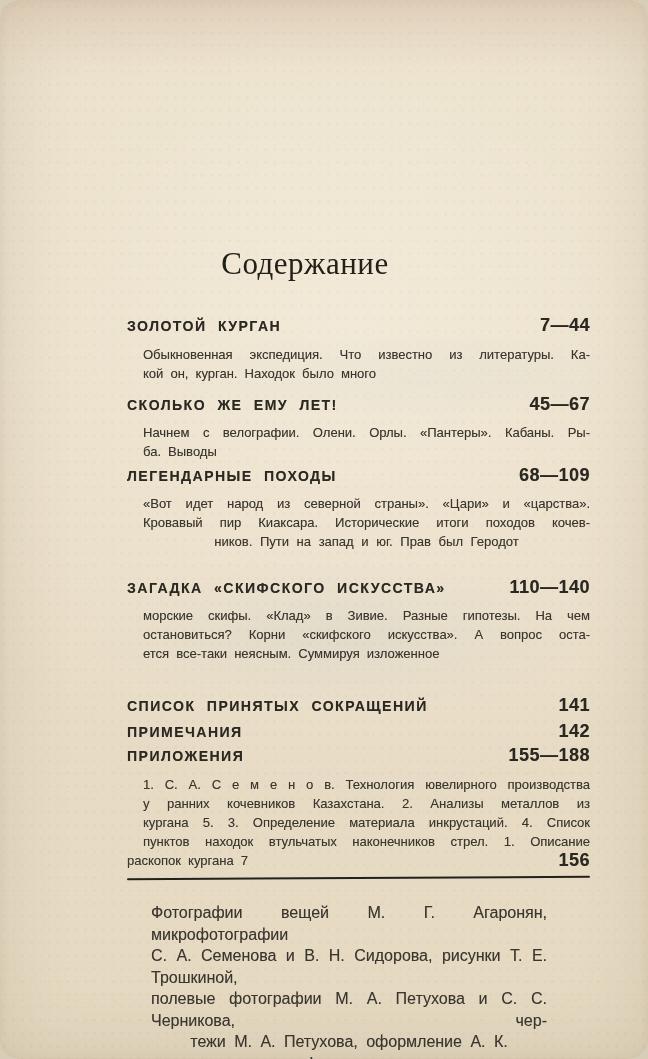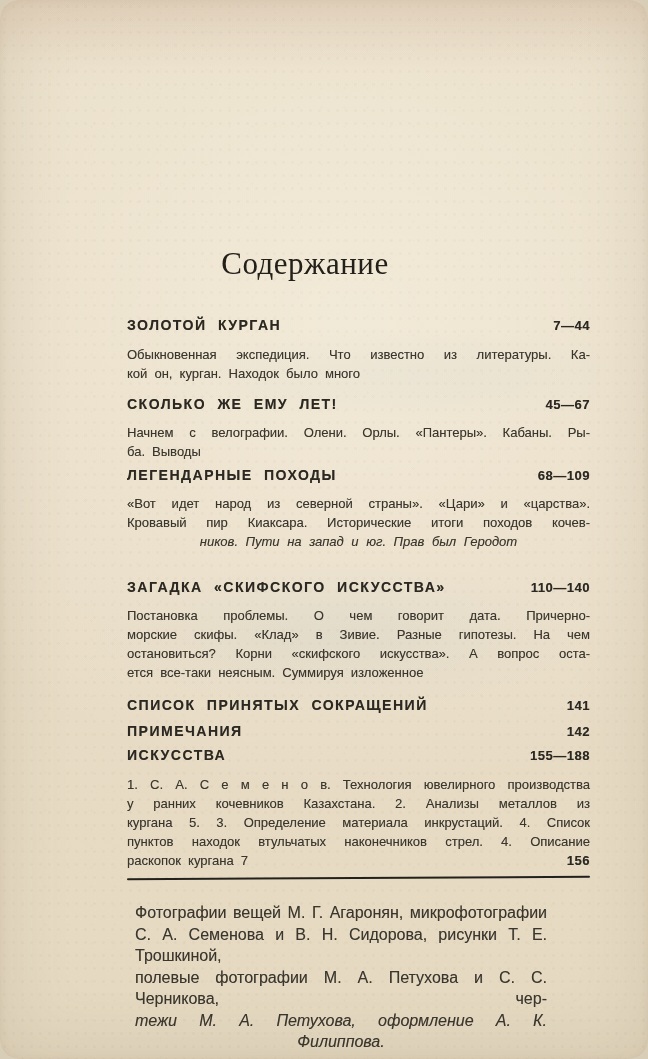--- a/index.html
+++ b/index.html
@@ -46,33 +46,34 @@
     position:absolute;left:0;right:0;
     display:flex;justify-content:space-between;align-items:baseline;
     line-height:16px;
   }
   .h{
     font-size:14px;font-weight:bold;color:#2b2822;
     letter-spacing:1.5px;word-spacing:6px;
     text-shadow:0.2px 0.2px 0.3px rgba(43,40,34,0.45);
   }
   .pg{
-    font-size:13px;font-weight:bold;color:#2b2822;letter-spacing:0.5px;
+    font-size:18px;font-weight:bold;color:#2b2822;letter-spacing:0.5px;
     text-shadow:0.2px 0.2px 0.3px rgba(43,40,34,0.45);
   }
   .desc{position:absolute;left:0;right:0;font-size:13px;}
   .line{
     line-height:19px;
     text-align:justify;text-align-last:justify;
     color:#3a362e;
     text-shadow:0.2px 0.2px 0.35px rgba(58,54,46,0.4);
+    margin-left:16px;
   }
   .app .line{line-height:19px;}
   .line.left{text-align:left;text-align-last:left;word-spacing:3.5px;}
-  .line.center{text-align-last:center;word-spacing:4px;font-style:italic;}
+  .line.center{text-align:center;text-align-last:center;word-spacing:4px;}
   .lastrow{display:flex;justify-content:space-between;align-items:flex-end;line-height:19px;gap:40px;}
   .lastrow .txt{word-spacing:3.5px;color:#3a362e;text-shadow:0.2px 0.2px 0.35px rgba(58,54,46,0.4);}
 
   .rule{
     position:absolute;left:127px;top:877px;width:463px;height:2.4px;
     background:#23211c;border-radius:1.5px;transform:rotate(-0.3deg);
   }
   .colophon{
     position:absolute;left:8px;top:902px;width:412px;font-size:16px;
   }
@@ -117,45 +118,44 @@
       <div class="line">«Вот идет народ из северной страны». «Цари» и «царства».</div>
       <div class="line">Кровавый пир Киаксара. Исторические итоги походов кочев-</div>
       <div class="line center">ников. Пути на запад и юг. Прав был Геродот</div>
     </div>
 
     <div class="hrow" style="top:579px">
       <span class="h">ЗАГАДКА «СКИФСКОГО ИСКУССТВА»</span>
       <span class="pg">110—140</span>
     </div>
     <div class="desc" style="top:606px">
-      <div class="line">Постановка проблемы. О чем говорит дата. Причерно-</div>
       <div class="line">морские скифы. «Клад» в Зивие. Разные гипотезы. На чем</div>
       <div class="line">остановиться? Корни «скифского искусства». А вопрос оста-</div>
       <div class="line left">ется все-таки неясным. Суммируя изложенное</div>
     </div>
 
     <div class="hrow" style="top:697px">
       <span class="h">СПИСОК ПРИНЯТЫХ СОКРАЩЕНИЙ</span>
       <span class="pg">141</span>
     </div>
 
     <div class="hrow" style="top:723px">
       <span class="h">ПРИМЕЧАНИЯ</span>
       <span class="pg">142</span>
     </div>
 
     <div class="hrow" style="top:747px">
-      <span class="h">ИСКУССТВА</span>
+      <span class="h">ПРИЛОЖЕНИЯ</span>
       <span class="pg">155—188</span>
     </div>
     <div class="desc app" style="top:775px">
       <div class="line">1. С. А. С е м е н о в. Технология ювелирного производства</div>
       <div class="line">у ранних кочевников Казахстана. 2. Анализы металлов из</div>
       <div class="line">кургана 5. 3. Определение материала инкрустаций. 4. Список</div>
-      <div class="line">пунктов находок втульчатых наконечников стрел. 4. Описание</div>
+      <div class="line">пунктов находок втульчатых наконечников стрел. 1. Описание</div>
       <div class="lastrow">
         <span class="txt">раскопок кургана 7</span>
         <span class="pg">156</span>
       </div>
     </div>
 
     <div class="colophon">
       <div class="line">Фотографии вещей М. Г. Агаронян, микрофотографии</div>
       <div class="line">С. А. Семенова и В. Н. Сидорова, рисунки Т. Е. Трошкиной,</div>
       <div class="line">полевые фотографии М. А. Петухова и С. С. Черникова, чер-</div>

